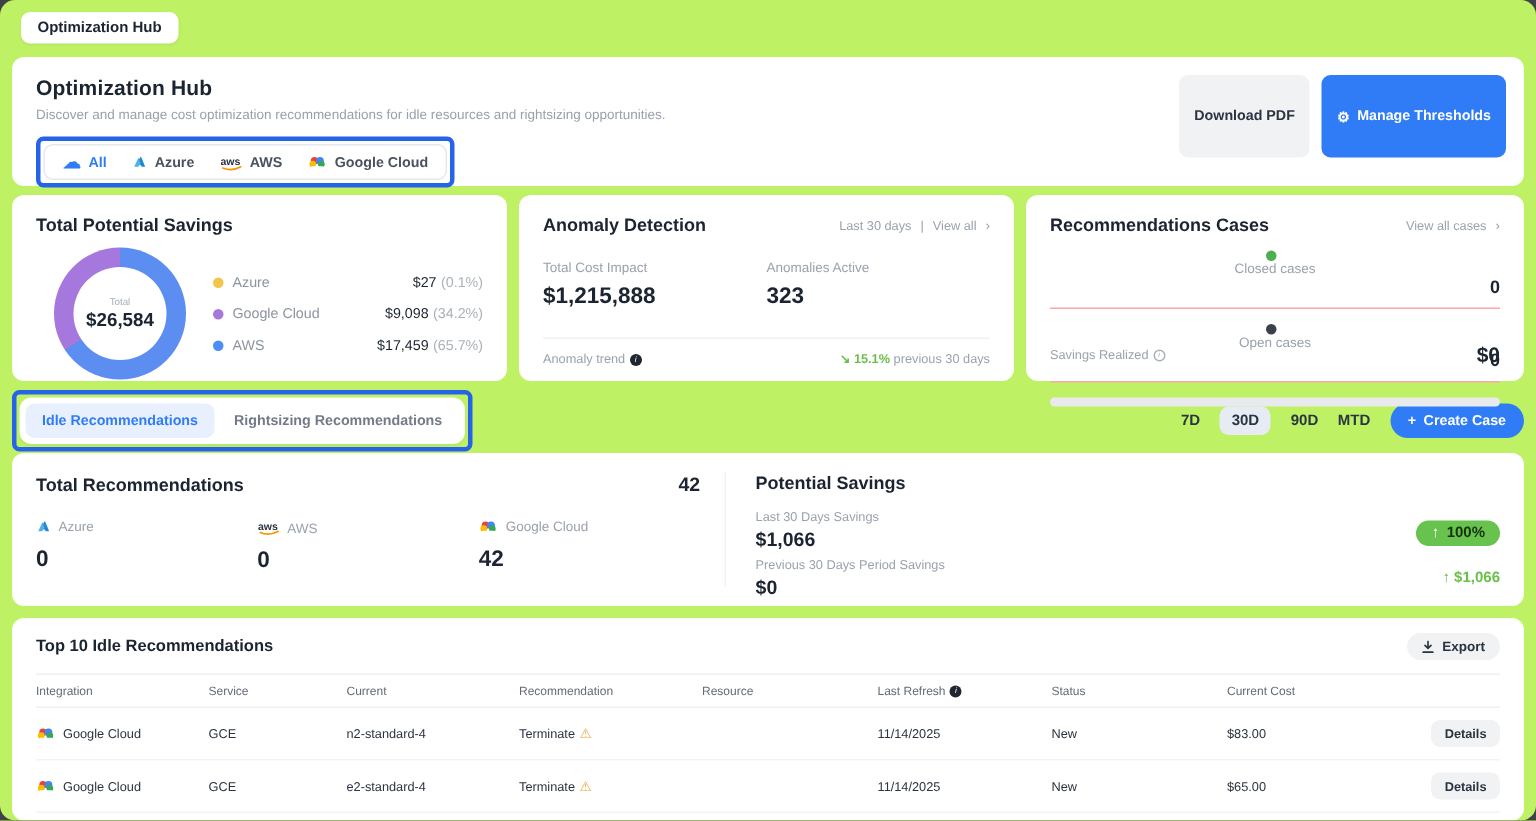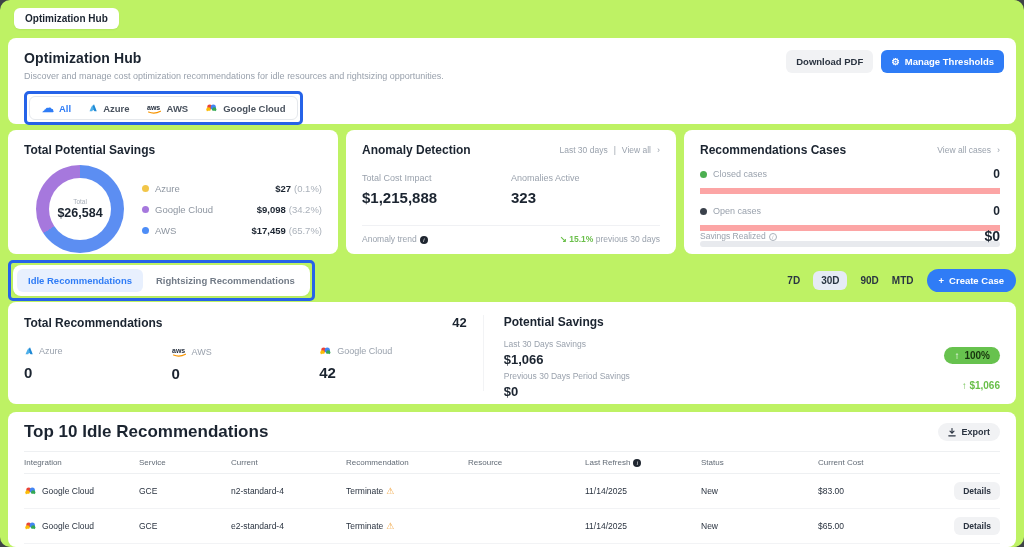--- a/index.html
+++ b/index.html
@@ -13,21 +13,21 @@
               color:#1b2430; box-shadow:0 1px 2px rgba(20,30,50,.06); }
 
   
   .card { background:#fff; border-radius:8px; }
   .header-card { margin:2px 8px 0; padding:12px 16px 10px; position:relative; height:86px; }
   .header-title { font-size:14px; font-weight:bold; letter-spacing:.1px; }
   .header-desc { font-size:9px; color:#99a1ac; margin-top:5px; }
   .header-actions { position:absolute; right:12px; top:12px; display:flex; gap:8px; }
   .btn { border:none; cursor:pointer; display:inline-flex; align-items:center; gap:5px;
          font-family:inherit; font-size:9.5px; font-weight:600; }
-  .btn-light { background:#f1f2f4; color:#2a3340; border-radius:6px; padding:6px 10px; }
+  .btn-light { background:#f1f2f4; color:#2a3340; border-radius:6px; padding:22px 10px; }
   .btn-primary { background:#2f7cf6; color:#fff; border-radius:6px; padding:6px 10px; }
   .btn-pill { background:#2f7cf6; color:#fff; border-radius:14px; padding:6px 12px; }
 
   
   .annotation { display:inline-block; border:3px solid #2663e8; border-radius:5px; padding:2px; }
 
   .filter-box { background:#fff; border:1px solid #e5e8ec; border-radius:6px; display:inline-flex;
                 align-items:center; gap:17px; padding:5px 12px; margin-top:0; }
   .filter-item { display:inline-flex; align-items:center; gap:5px; font-size:9.5px; color:#49525e;
                  cursor:pointer; font-weight:600; }
@@ -47,42 +47,42 @@
   .donut-wrap { position:relative; width:88px; height:88px; margin-left:12px; flex:0 0 auto; }
   .donut { width:88px; height:88px; border-radius:50%; }
   .donut-hole { position:absolute; inset:13px; background:#fff; border-radius:50%;
                 display:flex; flex-direction:column; align-items:center; justify-content:center; }
   .donut-hole .lbl { font-size:6.5px; color:#a7aeb8; }
   .donut-hole .val { font-size:12.5px; font-weight:bold; margin-top:1px;text-align:center; }
   .legend { flex:1; display:flex; flex-direction:column; gap:10px; }
   .legend-row { display:flex; align-items:center; font-size:9.5px; }
   .dot { width:7px; height:7px; border-radius:50%; flex:0 0 auto; margin-right:6px; }
   .legend-name { color:#8d95a0; }
-  .legend-val { margin-left:auto; font-weight:bold; }
+  .legend-val { margin-left:auto; font-weight:normal; }
   .legend-pct { color:#aab1ba; margin-left:3px; font-weight:normal; }
 
   .anomaly-card { width:330px; }
   .stats-row { display:flex; margin-top:16px; }
   .stat { width:50%; }
   .stat-label { font-size:9px; color:#9aa2ad; }
   .stat-value { font-size:15px; font-weight:bold; margin-top:6px; }
   .card-footer { position:absolute; left:16px; right:16px; bottom:10px; border-top:1px solid #f0f1f4;
                  padding-top:8px; display:flex; justify-content:space-between; align-items:center;
                  font-size:8.5px; color:#9aa2ad; }
   .trend-green { color:#6abf4a; font-weight:600; }
   .info-filled { display:inline-flex; width:8px; height:8px; border-radius:50%; background:#1f2630;
                  color:#fff; font-size:5.5px; align-items:center; justify-content:center;
                  font-style:italic; margin-left:3px; vertical-align:middle; }
   .info-outline { display:inline-flex; width:8px; height:8px; border-radius:50%; border:1px solid #aab1ba;
                   color:#aab1ba; font-size:5px; align-items:center; justify-content:center;
                   font-style:italic; margin-left:3px; vertical-align:middle; }
 
   .cases-card { flex:1; }
   .case-row { display:flex; align-items:center; margin-top:10px; font-size:9px; color:#9aa2ad;
-              border-bottom:6px solid #fca5a5; padding-bottom:7px; }
+              border-bottom:1px solid #fca5a5; padding-bottom:7px;flex-direction:column; }
   .case-count { margin-left:auto; font-size:12px; font-weight:bold; color:#1b2430; }
   .progress { height:6px; background:#e8eaee; border-radius:3px; margin-top:10px; }
 
   
   .tabs-row { margin:6px 8px 0; display:flex; justify-content:space-between; align-items:center; height:40px; }
   .tabs-box { background:#fff; border-radius:8px; padding:4px; display:flex; gap:2px;
               box-shadow:0 1px 2px rgba(20,30,50,.05); }
   .tab { font-size:9.5px; padding:6px 11px; border-radius:6px; color:#727b87; cursor:pointer; font-weight:600; }
   .tab.active { background:#e8f0fe; color:#2f7cf6; }
   .period-group { display:flex; align-items:center; gap:13px; }
@@ -106,21 +106,21 @@
   .ps-label { font-size:8.5px; color:#9aa2ad; }
   .ps-value { font-size:13px; font-weight:bold; margin:3px 0 4px; }
   .badge-green { background:#67c24e; color:#17330d; font-size:10px; font-weight:bold;
                  border-radius:11px; padding:3px 10px; display:inline-flex; gap:5px; align-items:center; }
   .badge-green .arr { color:#fff; font-weight:bold; }
   .delta-green { color:#6abf4a; font-size:10px; font-weight:600; }
 
   
   .table-card { margin:8px 8px 0; padding:10px 16px 0; height:135px; overflow:hidden; }
   .table-head { display:flex; justify-content:space-between; align-items:center; padding-bottom:9px; }
-  .table-title { font-size:17px; font-weight:bold; }
+  .table-title { font-size:11px; font-weight:bold; }
   .btn-export { background:#f1f2f4; border-radius:12px; padding:4px 10px; font-size:9px; color:#2a3340; }
   .tgrid { display:grid; grid-template-columns:115px 92px 115px 122px 117px 116px 117px 108px 1fr;
            align-items:center; }
   .thead { border-top:1px solid #eef0f2; border-bottom:1px solid #eef0f2; padding:6px 0;
            font-size:8px; color:#626b76; }
   .trow { padding:8px 0; border-bottom:1px solid #f2f3f5; font-size:8.5px; color:#2a3340; }
   .cell-int { display:flex; align-items:center; gap:5px; }
   .warn { color:#f0a23c; font-size:9px; margin-left:3px; }
   .redacted { height:9px; background:#e2e4e8; border-radius:2px; filter:blur(1.6px); }
   .r1 { width:52px; } .r2 { width:68px; } .r3 { width:74px; }

